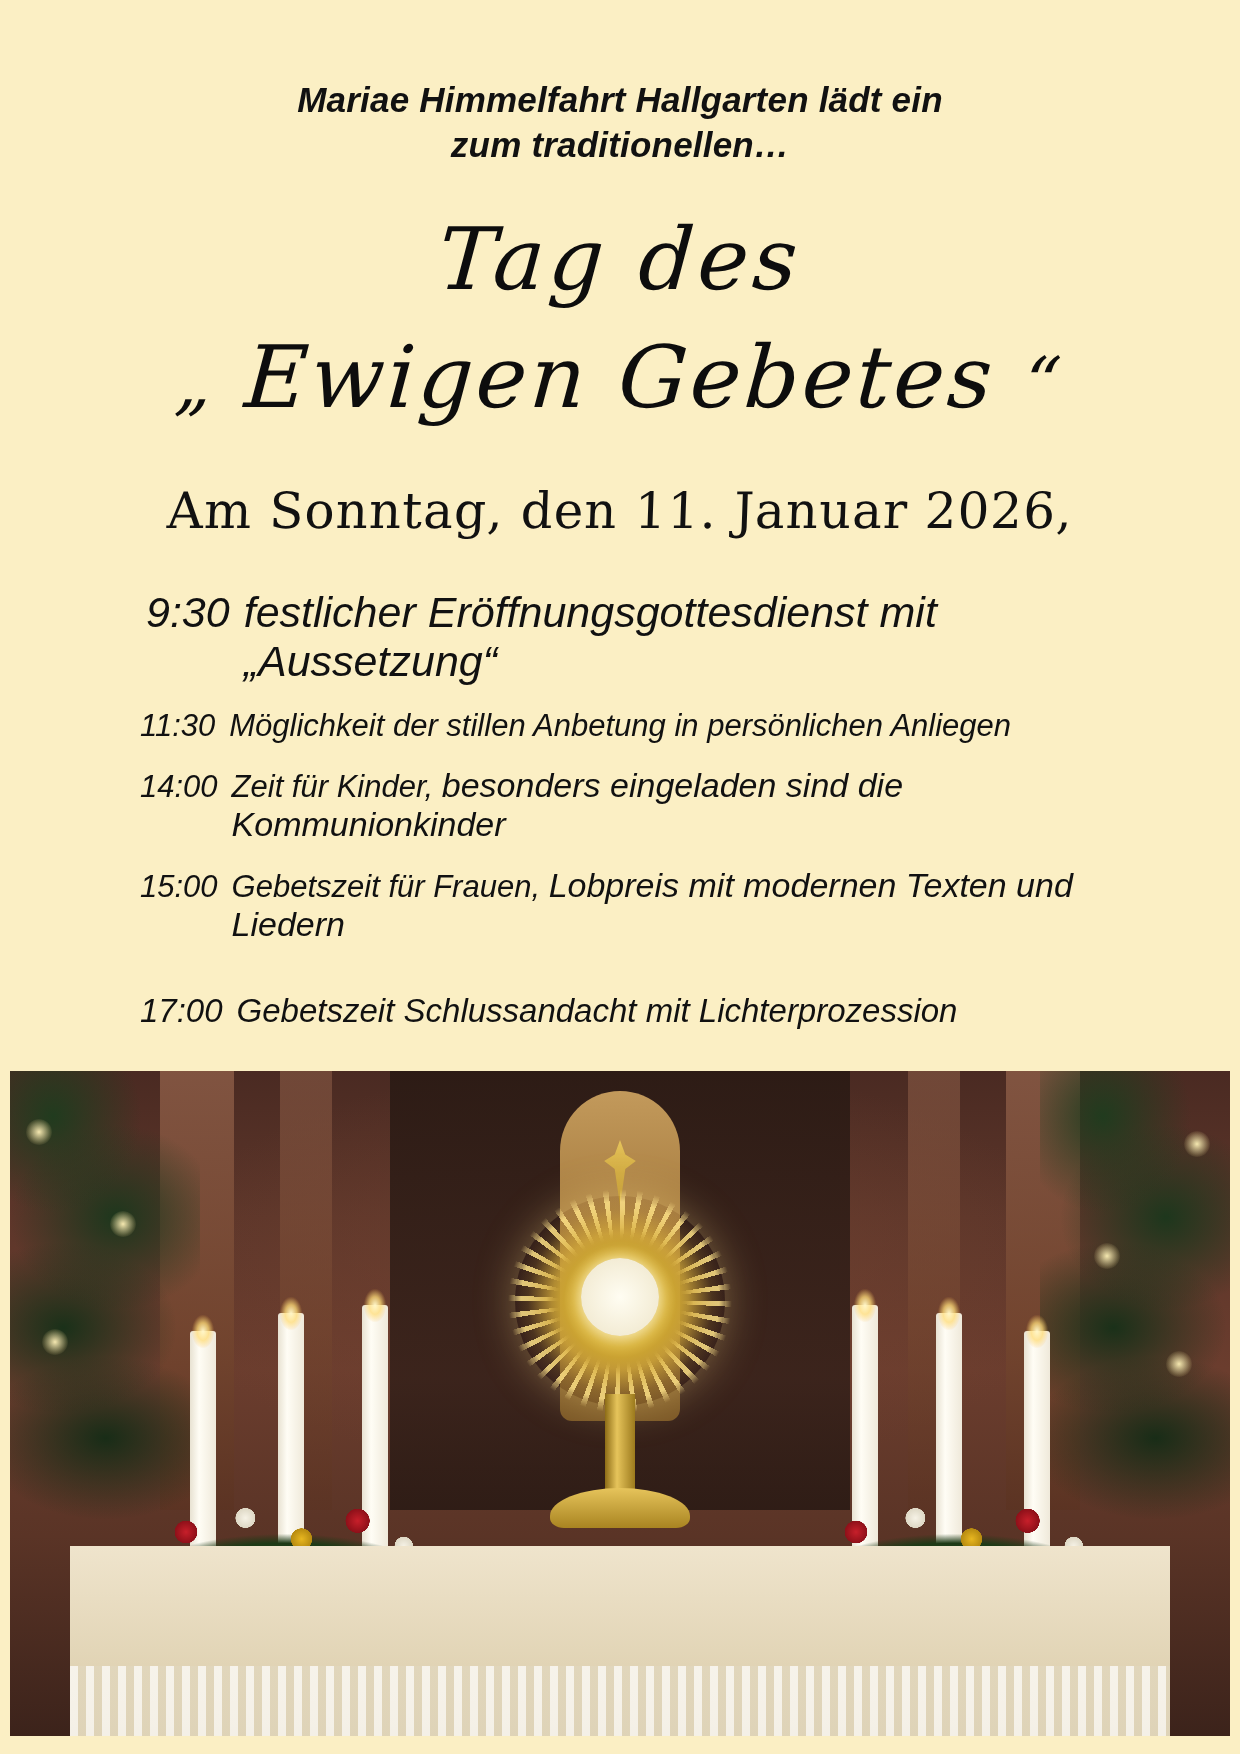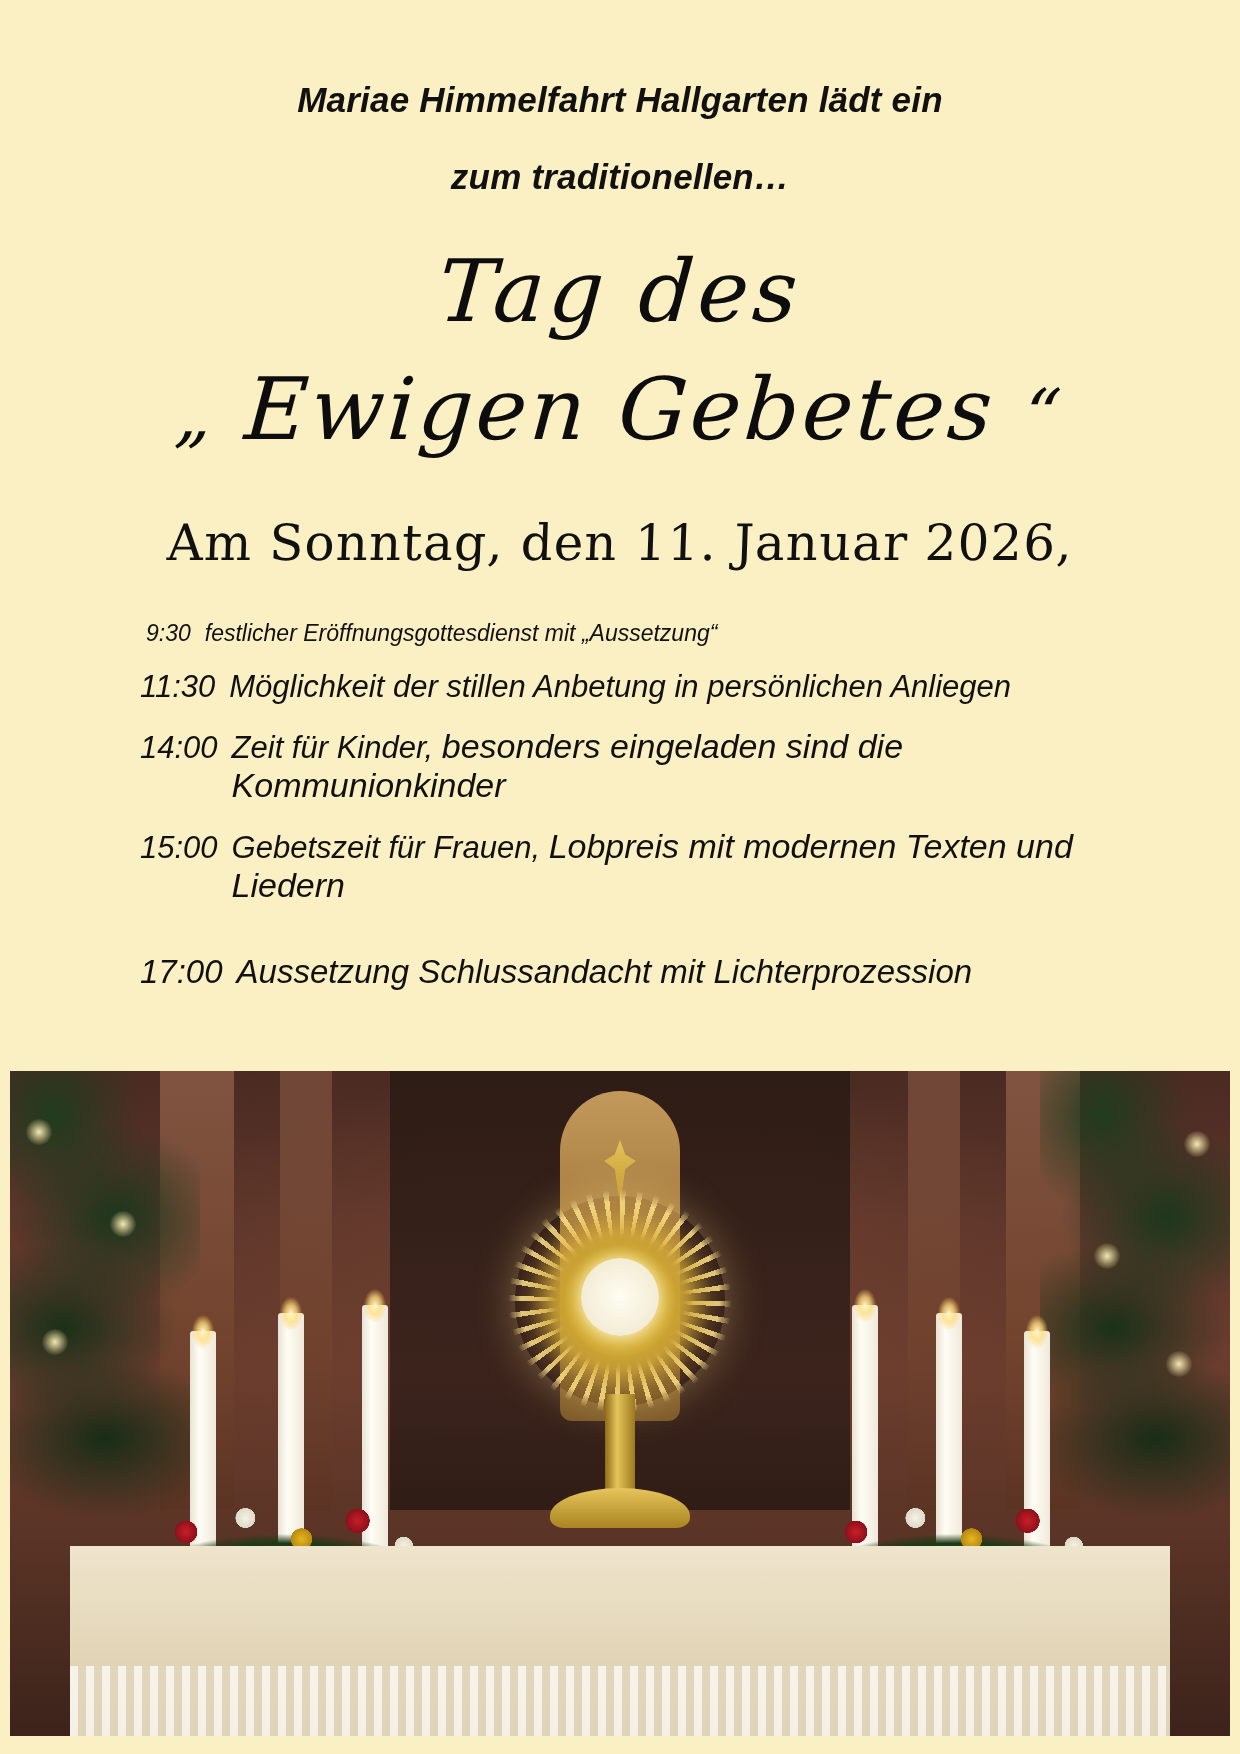--- a/index.html
+++ b/index.html
@@ -30,21 +30,20 @@
     font-style: italic;
     font-weight: bold;
     font-size: 35px;
     line-height: 1.28;
     color: #111;
     margin-top: 78px;
     letter-spacing: 0.2px;
   }
   .invite .line2 {
     display: block;
-    margin-top: 32px;
   }
 
   
   .title-block {
     text-align: center;
     color: #0d0d0d;
     font-family: "DejaVu Serif", serif;
   }
   .title-line1 {
     font-size: 86px;
@@ -99,21 +98,21 @@
   }
   .sched-row .desc {
     font-size: 31px;
     font-style: italic;
   }
   .sched-row .desc .sub {
     font-size: 34px;
   }
   .sched-row.first .time,
   .sched-row.first .desc {
-    font-size: 23px;
+    font-size: 43px;
   }
   .sched-row.first .time { margin-left: 6px; }
   .sched-row.last {
     margin-top: 48px;
   }
   .sched-row.last .time,
   .sched-row.last .desc {
     font-size: 33px;
   }
 
@@ -377,21 +376,21 @@
       <span class="time">15:00</span>
       <span class="desc">
         <span>Gebetszeit für Frauen,</span>
         <span class="sub">Lobpreis mit modernen Texten und Liedern</span>
       </span>
     </div>
 
 
     <div class="sched-row last">
       <span class="time">17:00</span>
-      <span class="desc">Aussetzung Schlussandacht mit Lichterprozession</span>
+      <span class="desc">Gebetszeit Schlussandacht mit Lichterprozession</span>
     </div>
 
   </div>
 
   <div class="photo">
     <div class="photo-inner">
 
       <div class="arch a1"></div>
       <div class="arch a2"></div>
       <div class="arch center-dark"></div>

